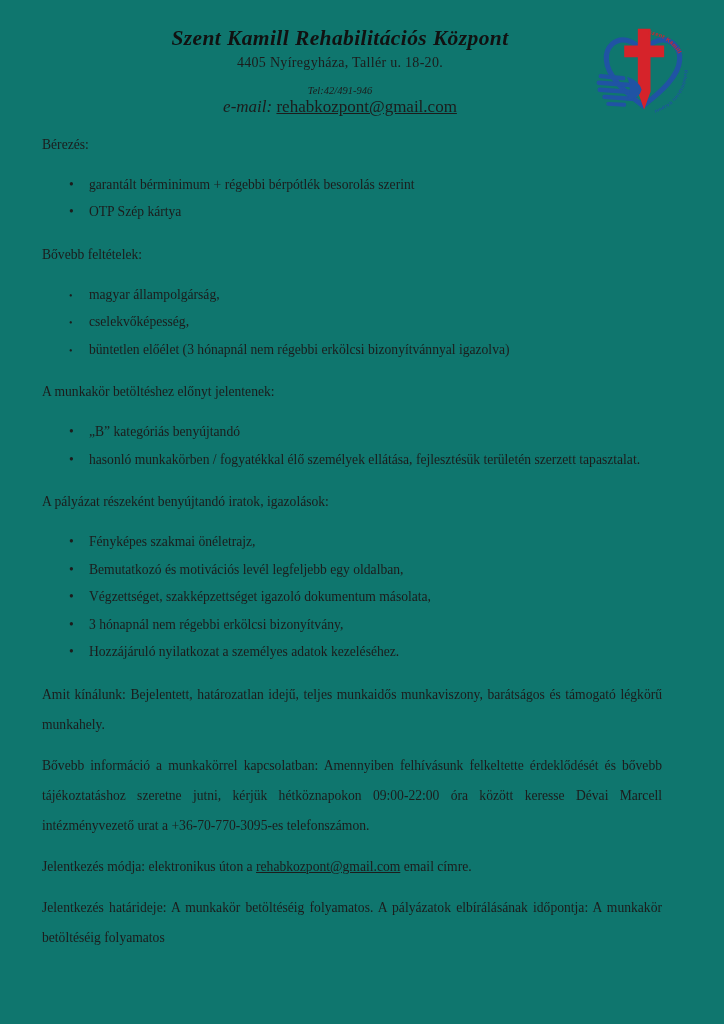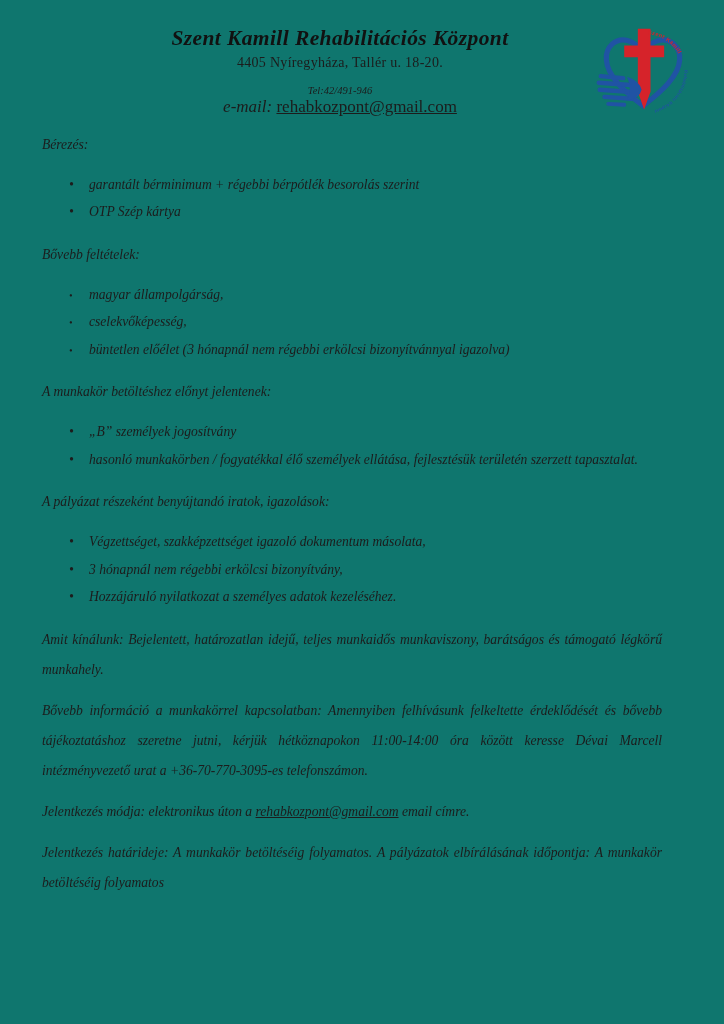--- a/index.html
+++ b/index.html
@@ -58,21 +58,20 @@
     position: absolute;
     top: 24px;
     right: 34px;
     width: 94px;
     height: 94px;
   }
 
   
   .doc-body {
     padding: 13px 62px 0 42px;
-    font-style: italic;
   }
   .para {
     margin: 0 0 11px 0;
     font-size: 13.6px;
     line-height: 30px;
     text-align: justify;
   }
   .para.lead { text-align: left; }
   .blist {
     list-style: none;
@@ -148,33 +147,35 @@
 
     <p class="para lead">Bővebb feltételek:</p>
     <ul class="blist small">
       <li><span>magyar állampolgárság,</span></li>
       <li><span>cselekvőképesség,</span></li>
       <li><span>büntetlen előélet (3 hónapnál nem régebbi erkölcsi bizonyítvánnyal igazolva)</span></li>
     </ul>
 
     <p class="para lead">A munkakör betöltéshez előnyt jelentenek:</p>
     <ul class="blist">
-      <li><span>„B” személyek jogosítvány</span></li>
+      <li><span>„B” kategóriás benyújtandó</span></li>
       <li><span>hasonló munkakörben / fogyatékkal élő személyek ellátása, fejlesztésük területén szerzett tapasztalat.</span></li>
     </ul>
 
     <p class="para lead">A pályázat részeként benyújtandó iratok, igazolások:</p>
     <ul class="blist">
+      <li><span>Fényképes szakmai önéletrajz,</span></li>
+      <li><span>Bemutatkozó és motivációs levél legfeljebb egy oldalban,</span></li>
       <li><span>Végzettséget, szakképzettséget igazoló dokumentum másolata,</span></li>
       <li><span>3 hónapnál nem régebbi erkölcsi bizonyítvány,</span></li>
       <li><span>Hozzájáruló nyilatkozat a személyes adatok kezeléséhez.</span></li>
     </ul>
 
     <p class="para">Amit kínálunk: Bejelentett, határozatlan idejű, teljes munkaidős munkaviszony, barátságos és támogató légkörű munkahely.</p>
 
-    <p class="para">Bővebb információ a munkakörrel kapcsolatban: Amennyiben felhívásunk felkeltette érdeklődését és bővebb tájékoztatáshoz szeretne jutni, kérjük hétköznapokon 11:00-14:00 óra között keresse Dévai Marcell intézményvezető urat a +36-70-770-3095-es telefonszámon.</p>
+    <p class="para">Bővebb információ a munkakörrel kapcsolatban: Amennyiben felhívásunk felkeltette érdeklődését és bővebb tájékoztatáshoz szeretne jutni, kérjük hétköznapokon 09:00-22:00 óra között keresse Dévai Marcell intézményvezető urat a +36-70-770-3095-es telefonszámon.</p>
 
     <p class="para lead"><span>Jelentkezés módja: elektronikus úton a </span><a class="email-link">rehabkozpont@gmail.com</a><span> email címre.</span></p>
 
     <p class="para">Jelentkezés határideje: A munkakör betöltéséig folyamatos. A pályázatok elbírálásának időpontja: A munkakör betöltéséig folyamatos</p>
 
   </main>
 </div>
 
 </body></html>

